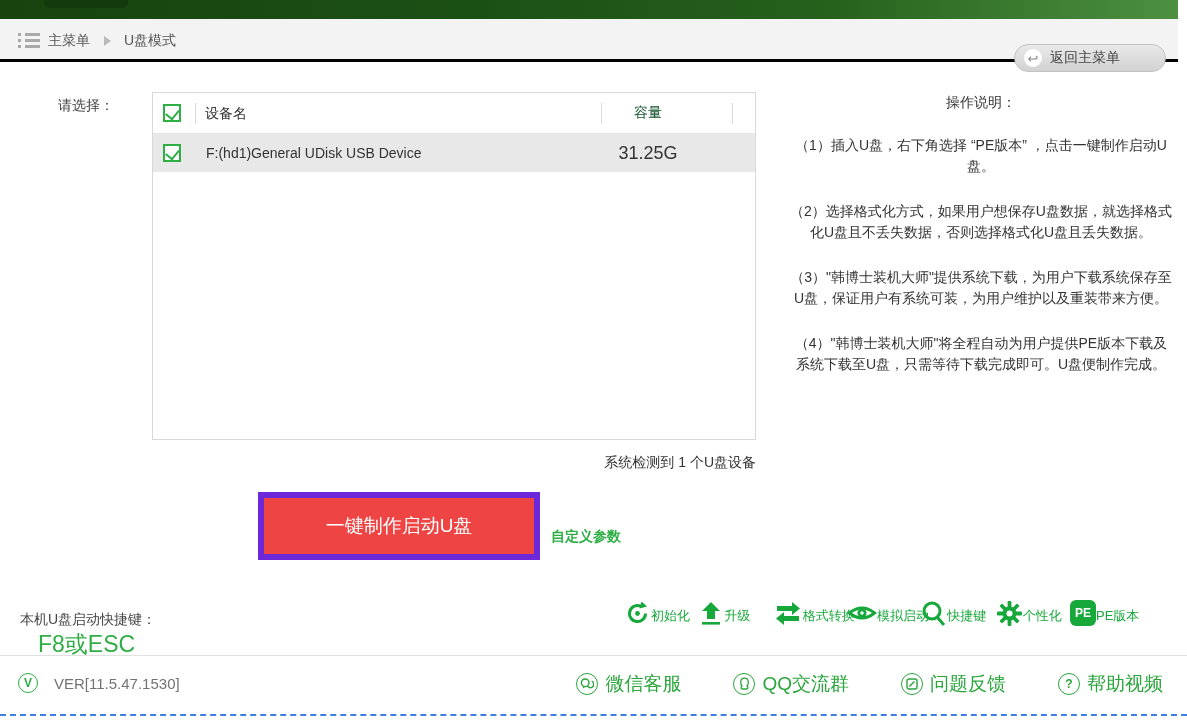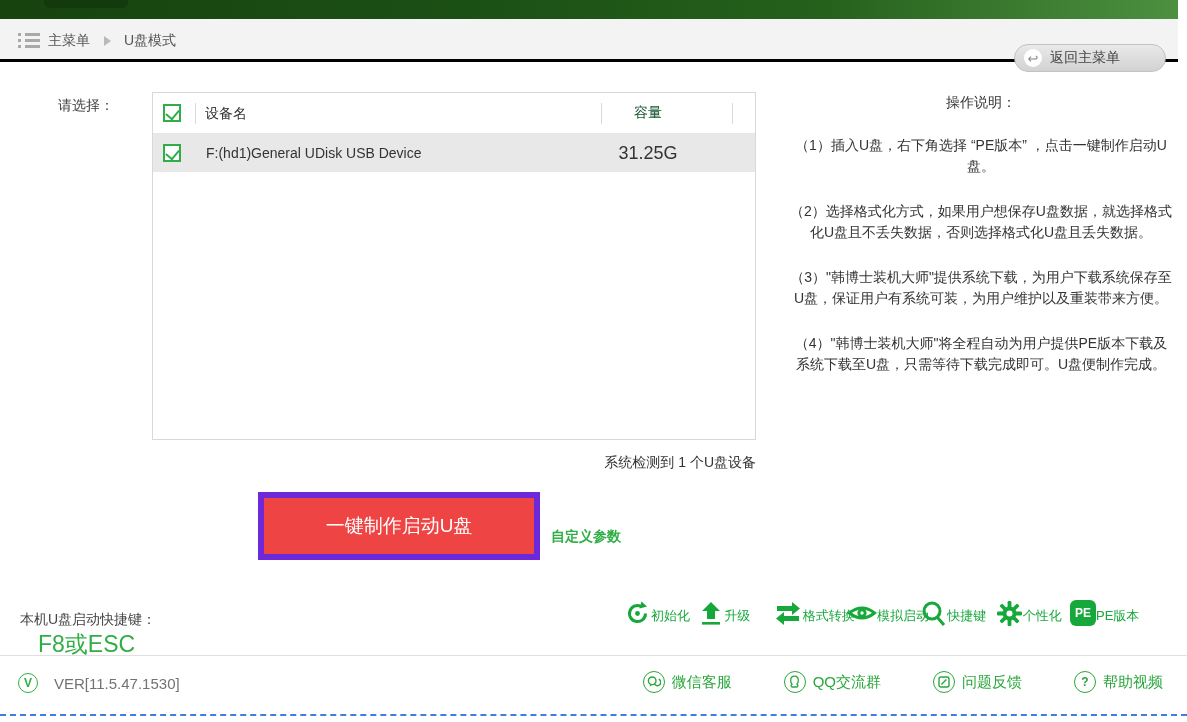--- a/index.html
+++ b/index.html
@@ -80,21 +80,21 @@
   .footer { position:absolute; left:0; top:655px; width:1187px; height:57px;
     background:#ffffff; border-top:1px solid #e0e0e0; }
   .ver { position:absolute; left:18px; top:17px; display:flex; align-items:center; cursor:default; }
   .ver .vcirc { width:20px; height:20px; border-radius:50%; border:1.5px solid #2fae46; color:#2fae46;
     font-size:12px; font-weight:bold; display:flex; align-items:center; justify-content:center; }
   .ver .vtext { margin-left:16px; font-size:15px; color:#737373; }
   .flinks { position:absolute; right:24px; top:15px; display:flex; gap:52px; }
   .flink { display:flex; align-items:center; cursor:pointer; }
   .flink .fcirc { width:22px; height:22px; border-radius:50%; border:1.5px solid #2aa63c; color:#2aa63c;
     display:flex; align-items:center; justify-content:center; font-size:12px; font-weight:bold; }
-  .flink .ftext { margin-left:7px; font-size:15px; color:#2aa63c; }
+  .flink .ftext { margin-left:7px; font-size:19px; color:#2aa63c; }
 
   .dashed-line { position:absolute; left:0; top:714px; width:1187px; height:0;
     border-top:2px dashed #3f7de0; }
 
   svg { display:block; }
 </style>
 </head>
 <body>
 
 <div class="stage">

